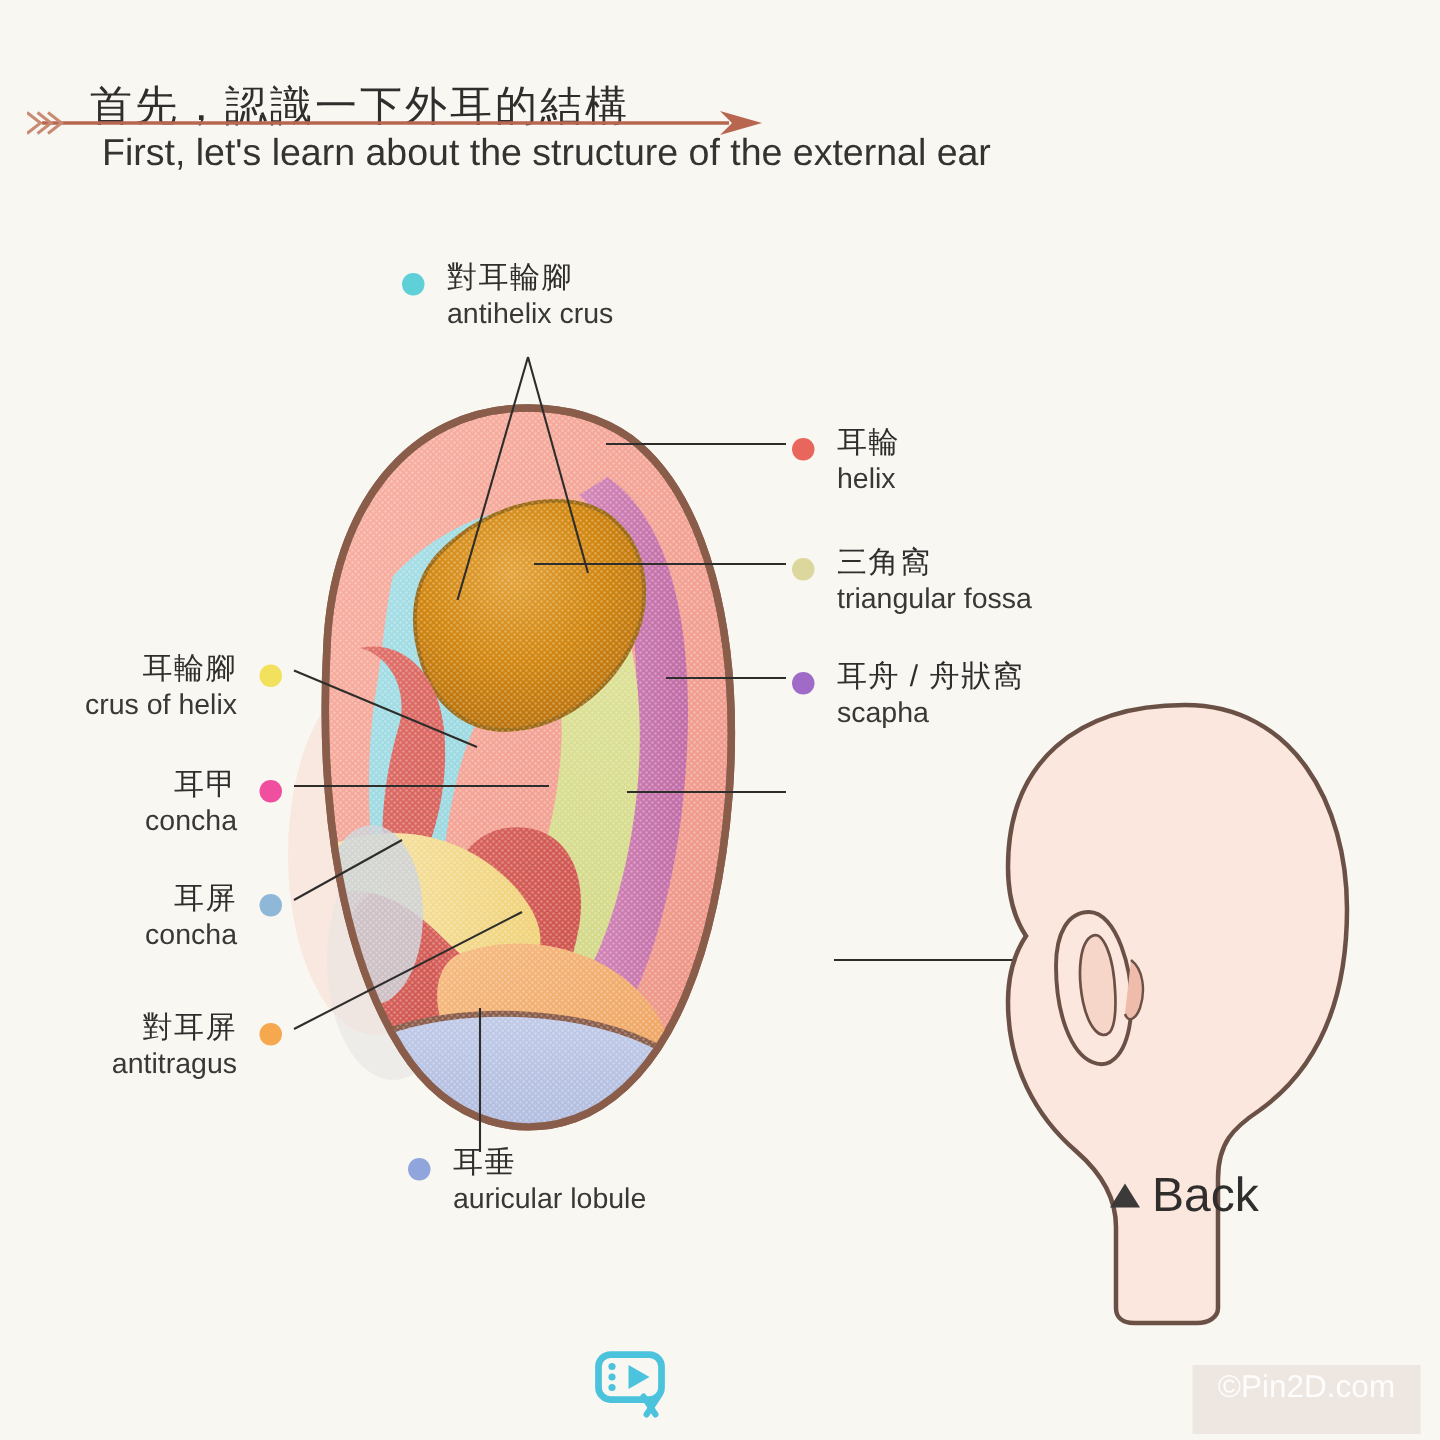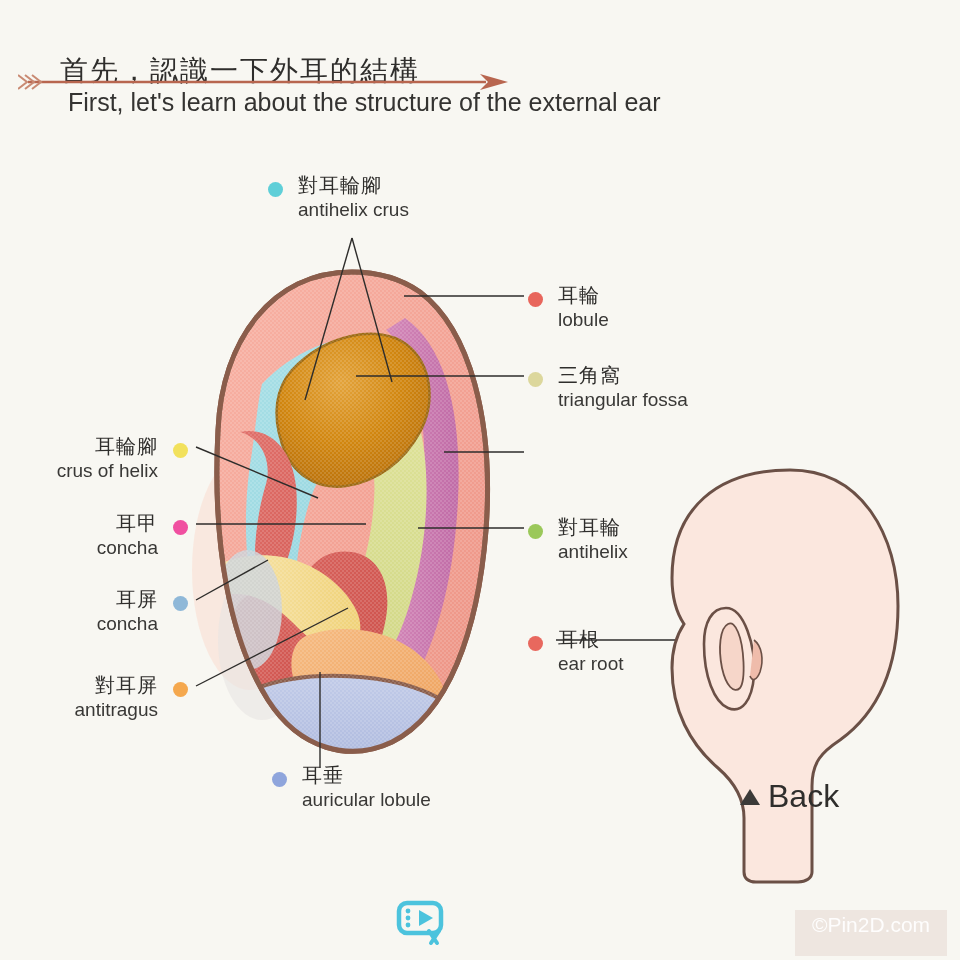--- a/index.html
+++ b/index.html
@@ -305,41 +305,36 @@
 
   <div class="label lt" style="left:268px; top:172px;">
     <span class="dot" style="background:#5fcfd8"></span>
     <span class="cn">對耳輪腳</span>
     <span class="en">antihelix crus</span>
   </div>
 
   <div class="label lt" style="left:528px; top:282px;">
     <span class="dot" style="background:#e8665c"></span>
     <span class="cn">耳輪</span>
-    <span class="en">lobule</span>
+    <span class="en">helix</span>
   </div>
 
   <div class="label lt" style="left:528px; top:362px;">
     <span class="dot" style="background:#dcd79c"></span>
     <span class="cn">三角窩</span>
     <span class="en">triangular fossa</span>
   </div>
 
-
-  <div class="label lt" style="left:528px; top:514px;">
-    <span class="dot" style="background:#9bc85a"></span>
-    <span class="cn">對耳輪</span>
-    <span class="en">antihelix</span>
-  </div>
-
-  <div class="label lt" style="left:528px; top:626px;">
-    <span class="dot" style="background:#e8685e"></span>
-    <span class="cn">耳根</span>
-    <span class="en">ear root</span>
-  </div>
+  <div class="label lt" style="left:528px; top:438px;">
+    <span class="dot" style="background:#a06bc8"></span>
+    <span class="cn">耳舟 / 舟狀窩</span>
+    <span class="en">scapha</span>
+  </div>
+
+
 
   <div class="label rt" style="left:0px; top:433px; width:188px;">
     <span class="dot" style="background:#f2e15c"></span>
     <span class="cn">耳輪腳</span>
     <span class="en">crus of helix</span>
   </div>
 
   <div class="label rt" style="left:0px; top:510px; width:188px;">
     <span class="dot" style="background:#f04fa0"></span>
     <span class="cn">耳甲</span>

